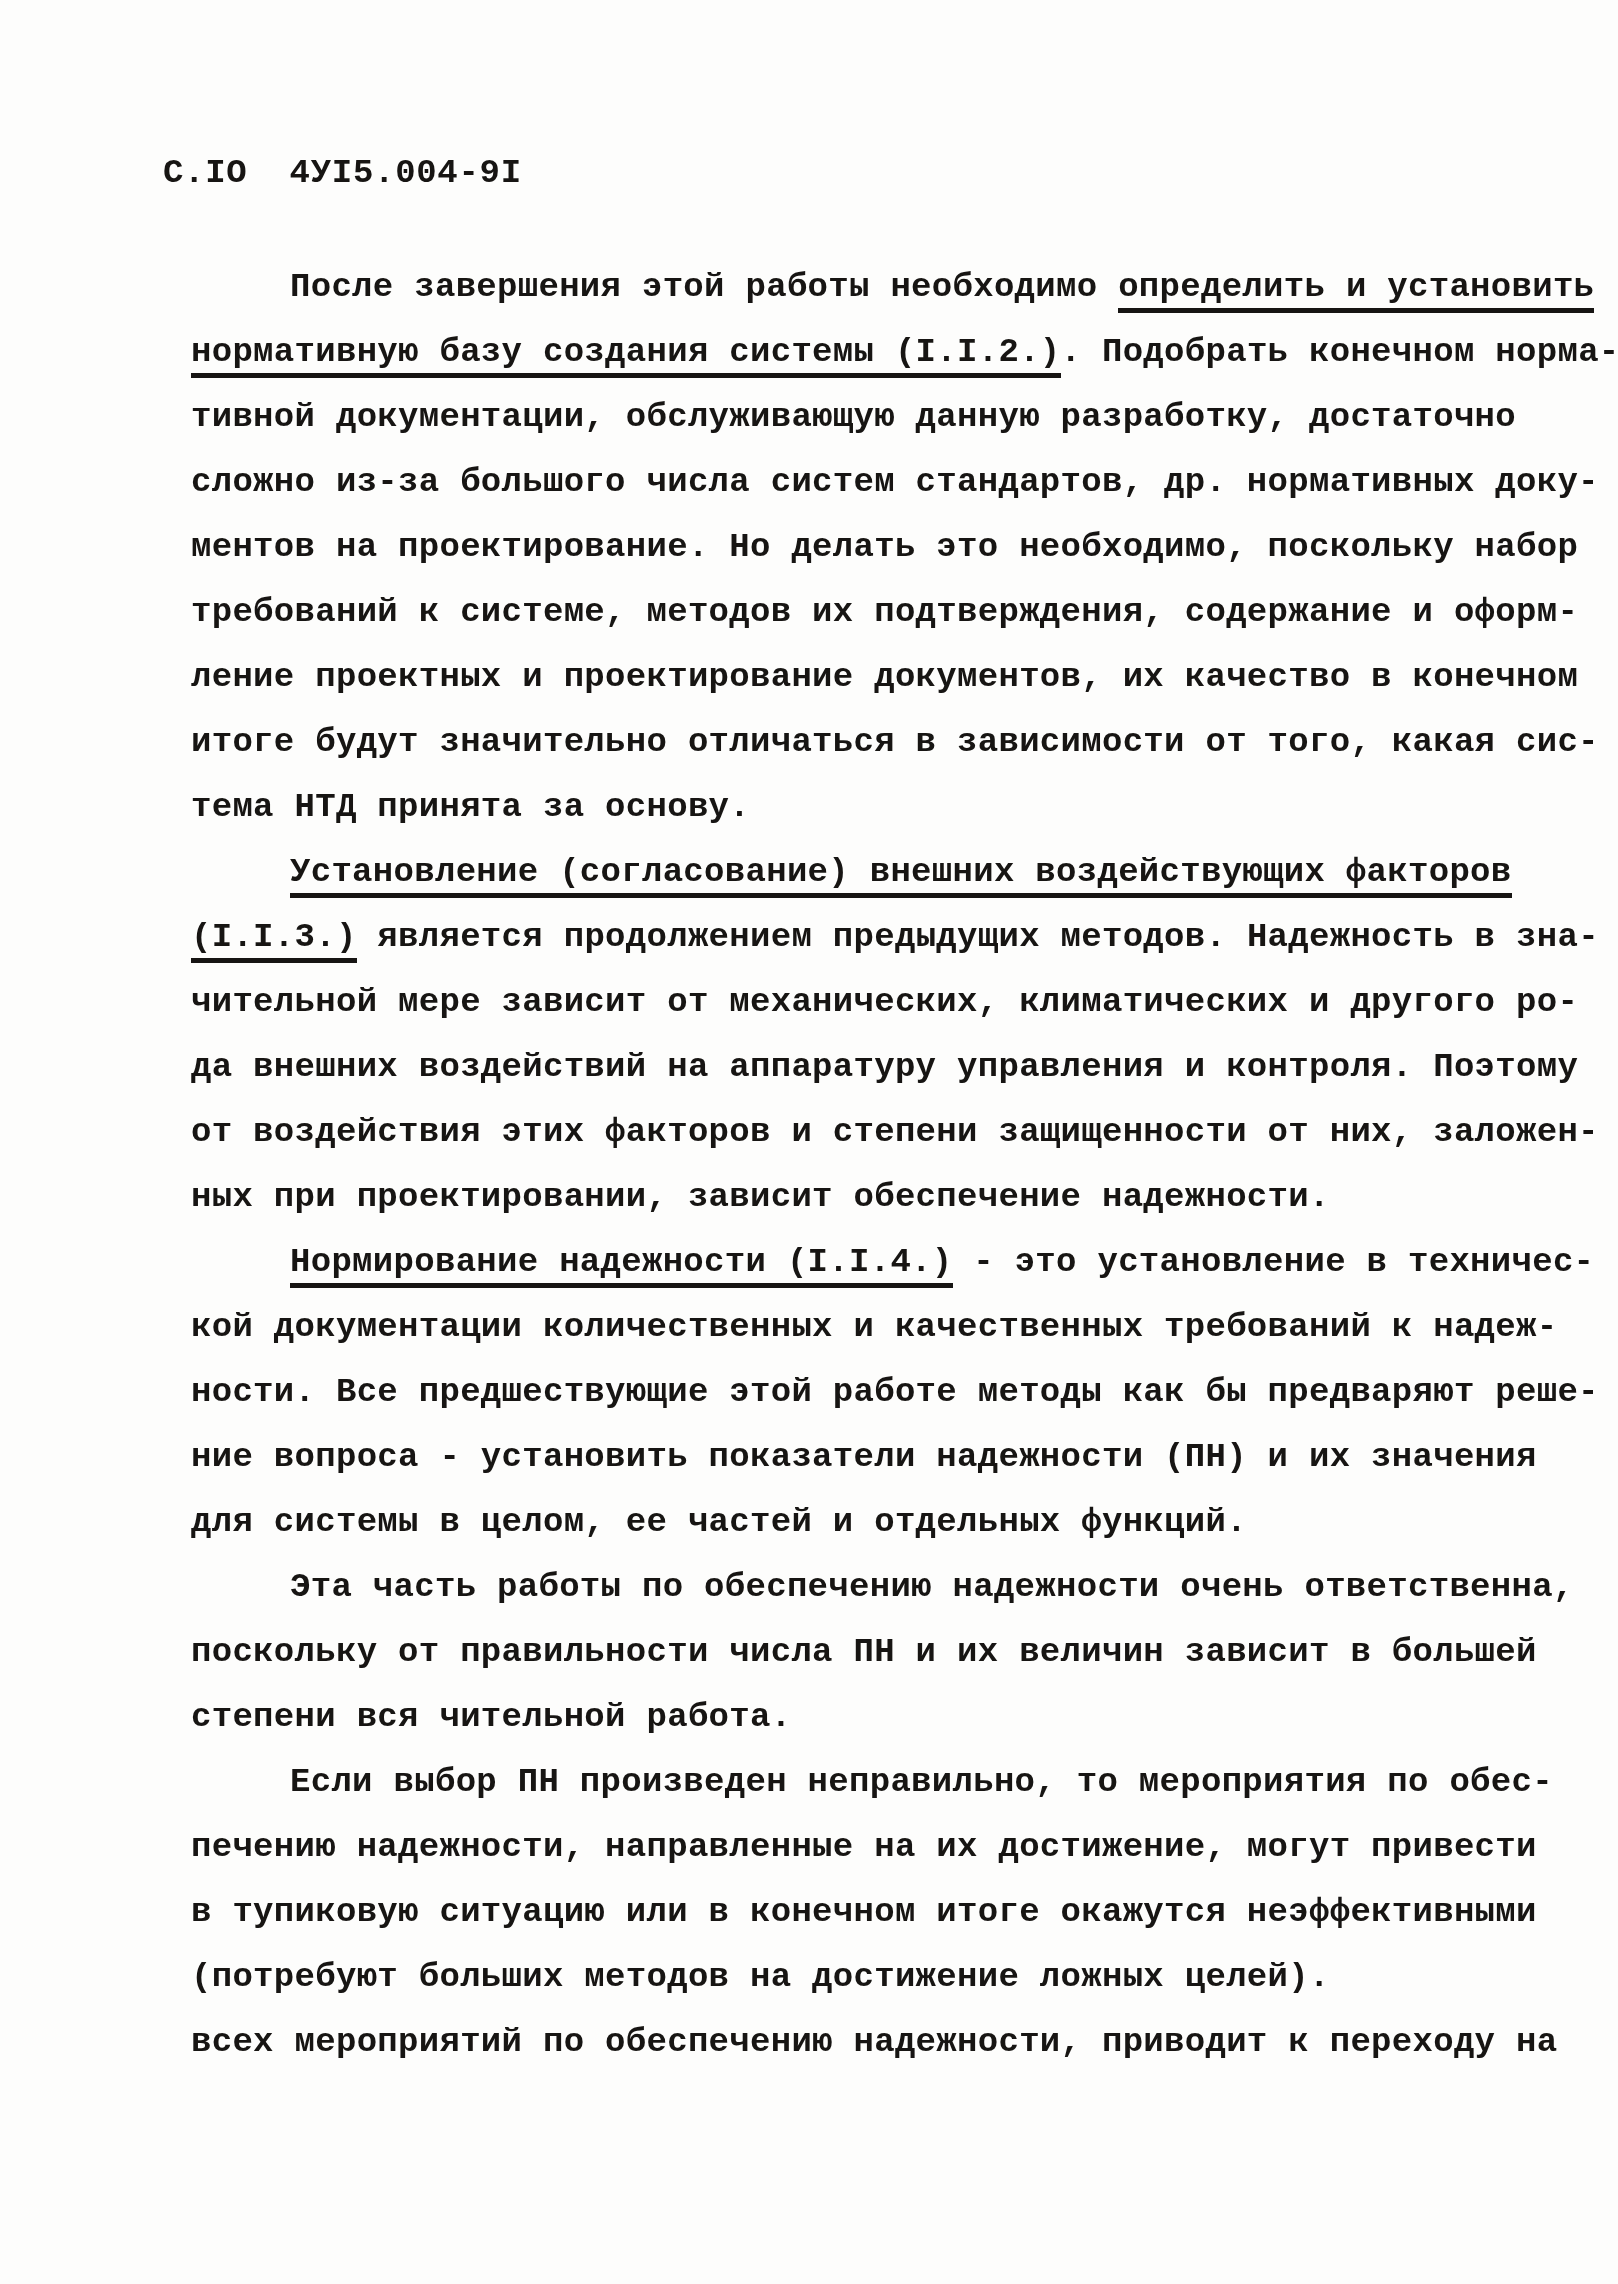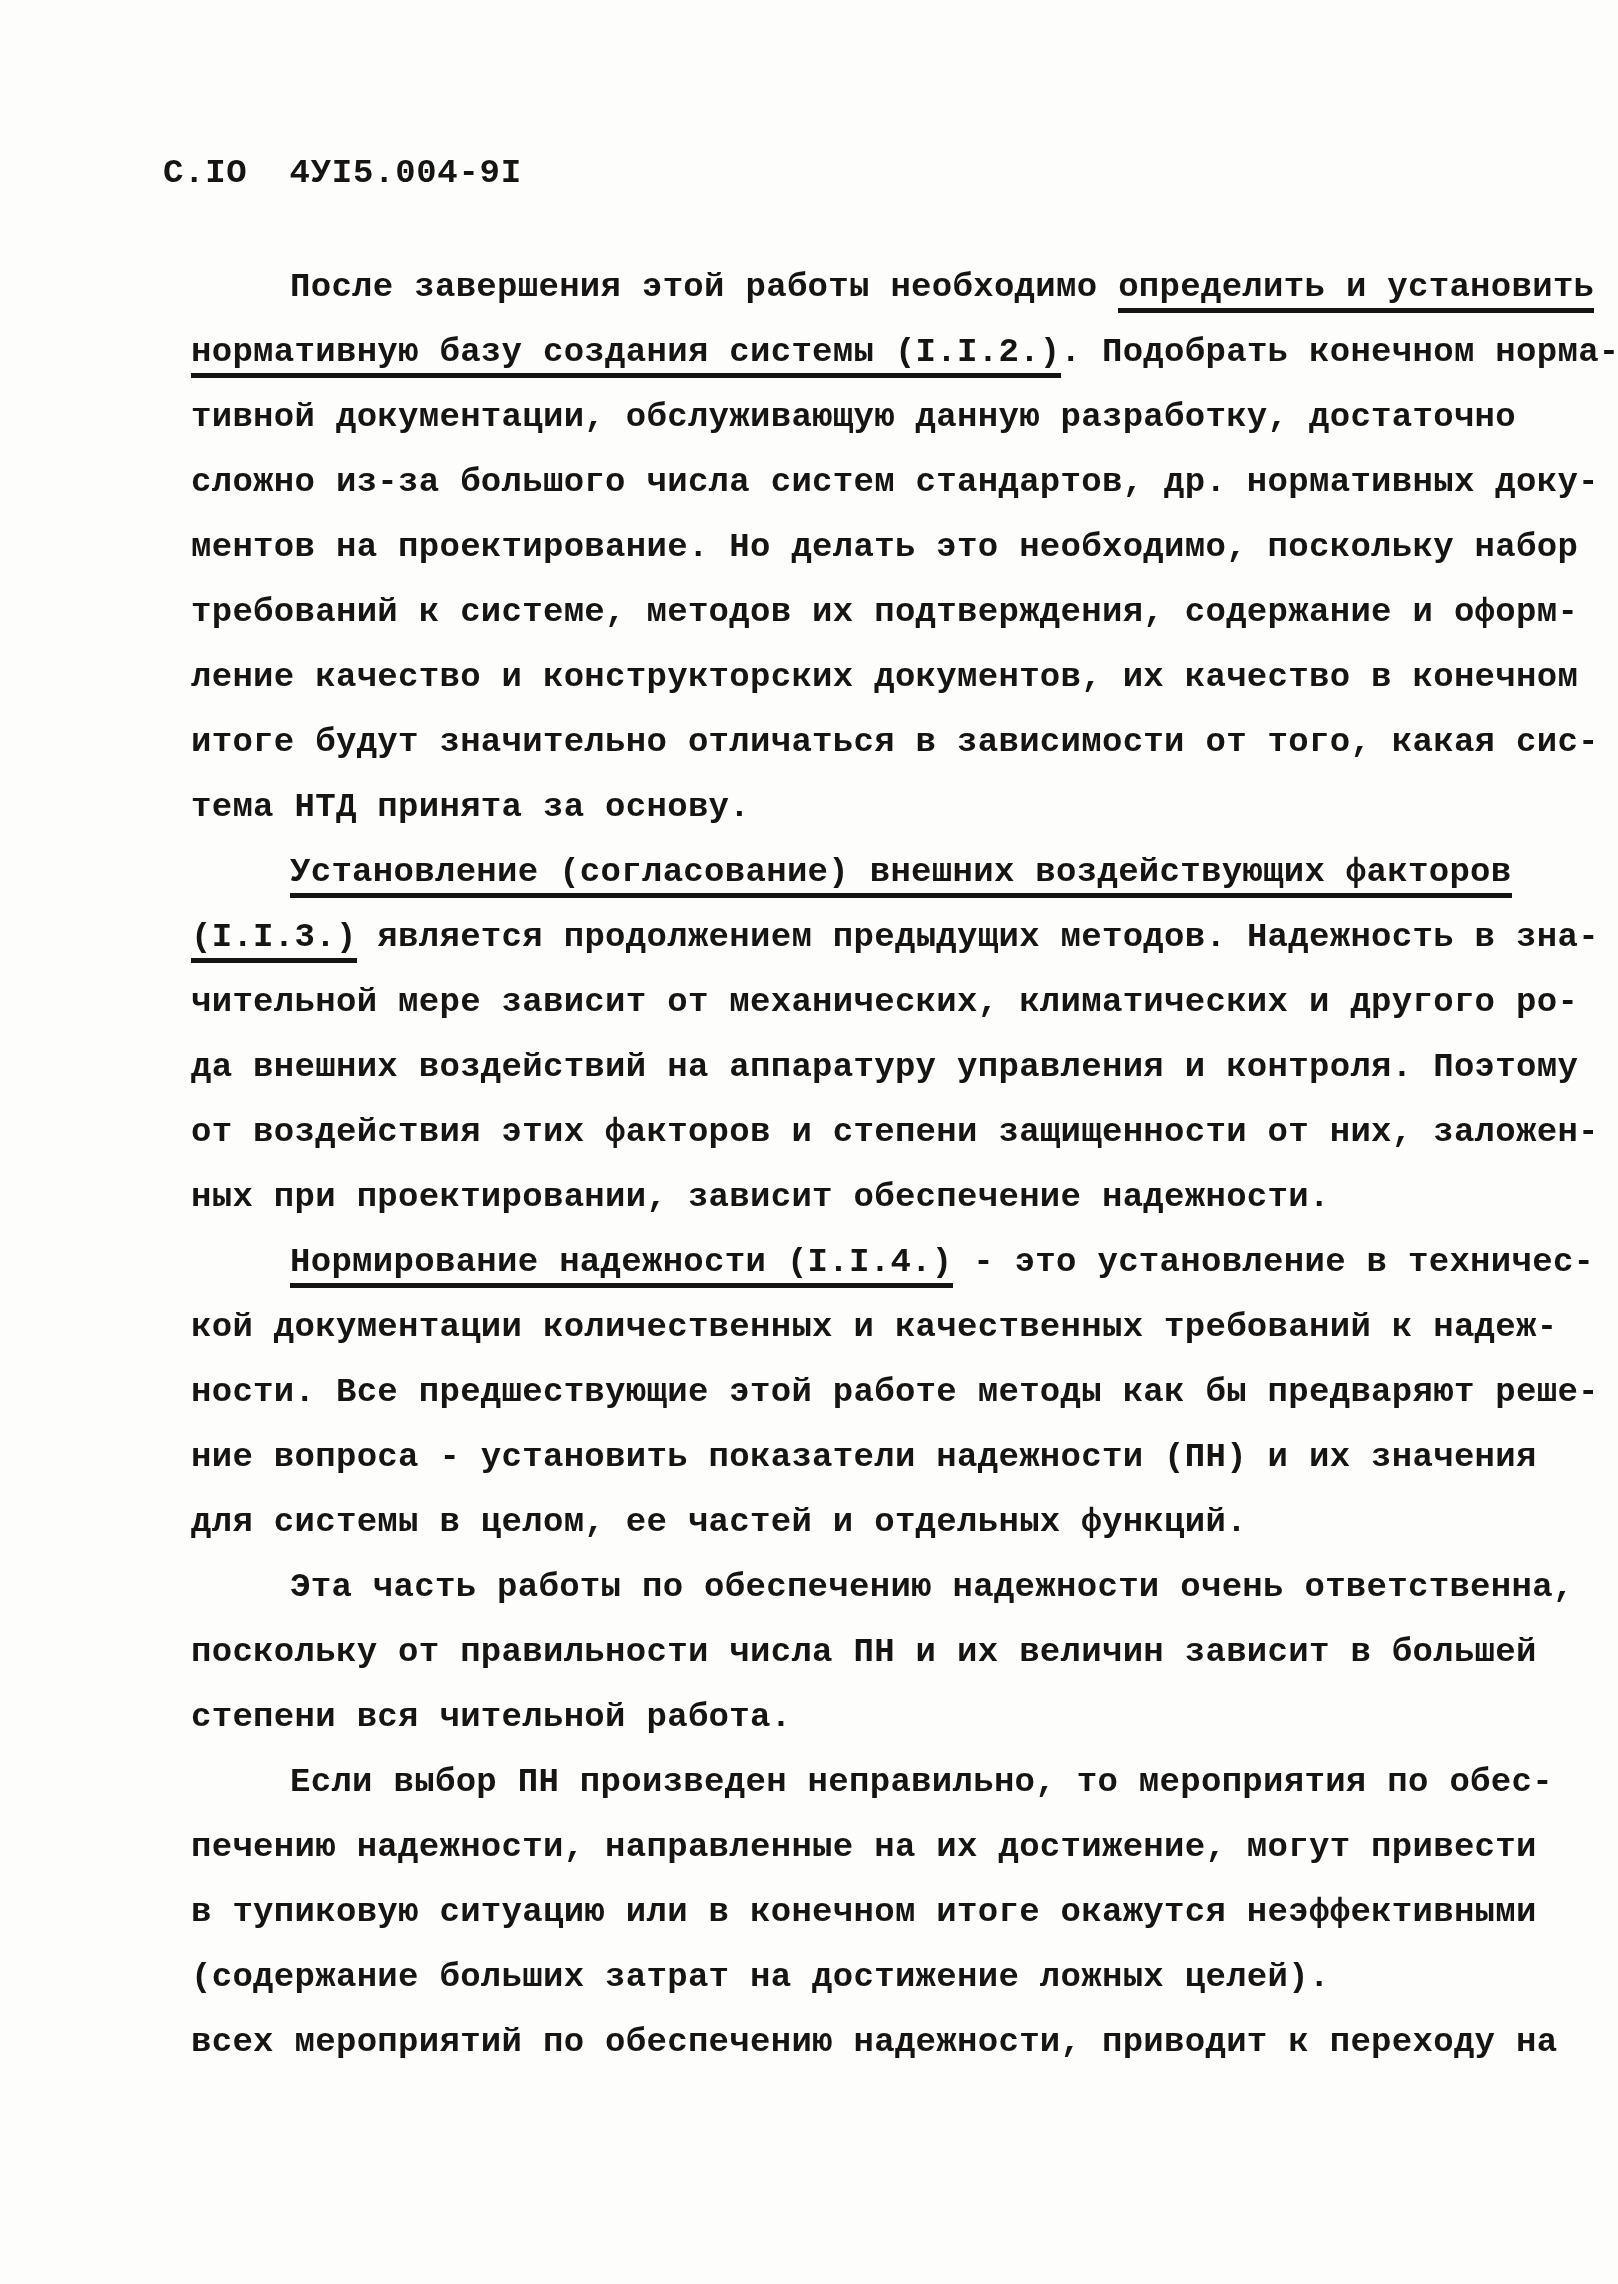--- a/index.html
+++ b/index.html
@@ -56,37 +56,37 @@
 
 <div class="page">
   <div class="doc-header">С.IO  4УI5.004-9I</div>
   <div class="doc-body">
       <div class="line indent"><span>После завершения этой работы необходимо </span><span class="u">определить и установить</span></div>
       <div class="line"><span class="u">нормативную базу создания системы (I.I.2.)</span><span>. Подобрать конечном норма-</span></div>
       <div class="line"><span>тивной документации, обслуживающую данную разработку, достаточно</span></div>
       <div class="line"><span>сложно из-за большого числа систем стандартов, др. нормативных доку-</span></div>
       <div class="line"><span>ментов на проектирование. Но делать это необходимо, поскольку набор</span></div>
       <div class="line"><span>требований к системе, методов их подтверждения, содержание и оформ-</span></div>
-      <div class="line"><span>ление качество и конструкторских документов, их качество в конечном</span></div>
+      <div class="line"><span>ление проектных и проектирование документов, их качество в конечном</span></div>
       <div class="line"><span>итоге будут значительно отличаться в зависимости от того, какая сис-</span></div>
       <div class="line"><span>тема НТД принята за основу.</span></div>
       <div class="line indent"><span class="u">Установление (согласование) внешних воздействующих факторов</span></div>
       <div class="line"><span class="u">(I.I.3.)</span><span> является продолжением предыдущих методов. Надежность в зна-</span></div>
       <div class="line"><span>чительной мере зависит от механических, климатических и другого ро-</span></div>
       <div class="line"><span>да внешних воздействий на аппаратуру управления и контроля. Поэтому</span></div>
       <div class="line"><span>от воздействия этих факторов и степени защищенности от них, заложен-</span></div>
       <div class="line"><span>ных при проектировании, зависит обеспечение надежности.</span></div>
       <div class="line indent"><span class="u">Нормирование надежности (I.I.4.)</span><span> - это установление в техничес-</span></div>
       <div class="line"><span>кой документации количественных и качественных требований к надеж-</span></div>
       <div class="line"><span>ности. Все предшествующие этой работе методы как бы предваряют реше-</span></div>
       <div class="line"><span>ние вопроса - установить показатели надежности (ПН) и их значения</span></div>
       <div class="line"><span>для системы в целом, ее частей и отдельных функций.</span></div>
       <div class="line indent"><span>Эта часть работы по обеспечению надежности очень ответственна,</span></div>
       <div class="line"><span>поскольку от правильности числа ПН и их величин зависит в большей</span></div>
       <div class="line"><span>степени вся чительной работа.</span></div>
       <div class="line indent"><span>Если выбор ПН произведен неправильно, то мероприятия по обес-</span></div>
       <div class="line"><span>печению надежности, направленные на их достижение, могут привести</span></div>
       <div class="line"><span>в тупиковую ситуацию или в конечном итоге окажутся неэффективными</span></div>
-      <div class="line"><span>(содержание больших затрат на достижение ложных целей).</span></div>
+      <div class="line"><span>(потребуют больших методов на достижение ложных целей).</span></div>
       <div class="line"><span>всех мероприятий по обеспечению надежности, приводит к переходу на</span></div>
     </div>
 </div>
 
 
 </body></html>

